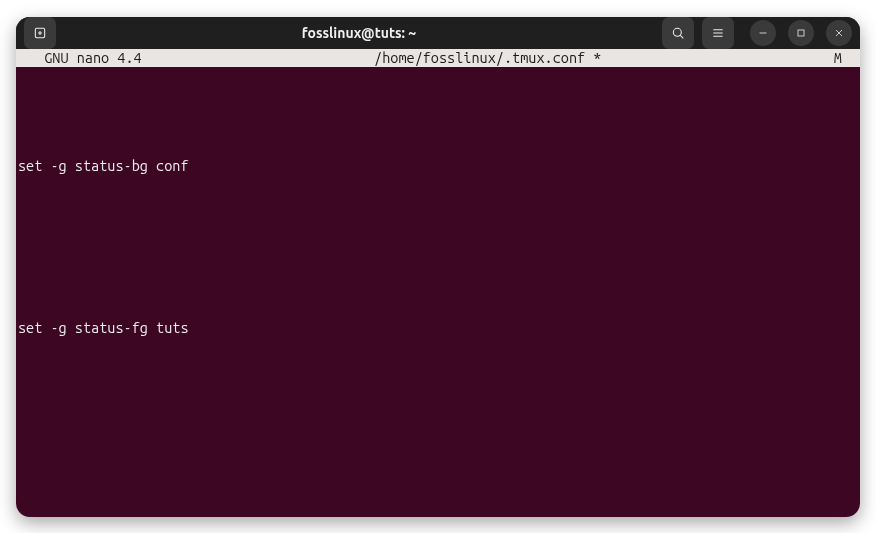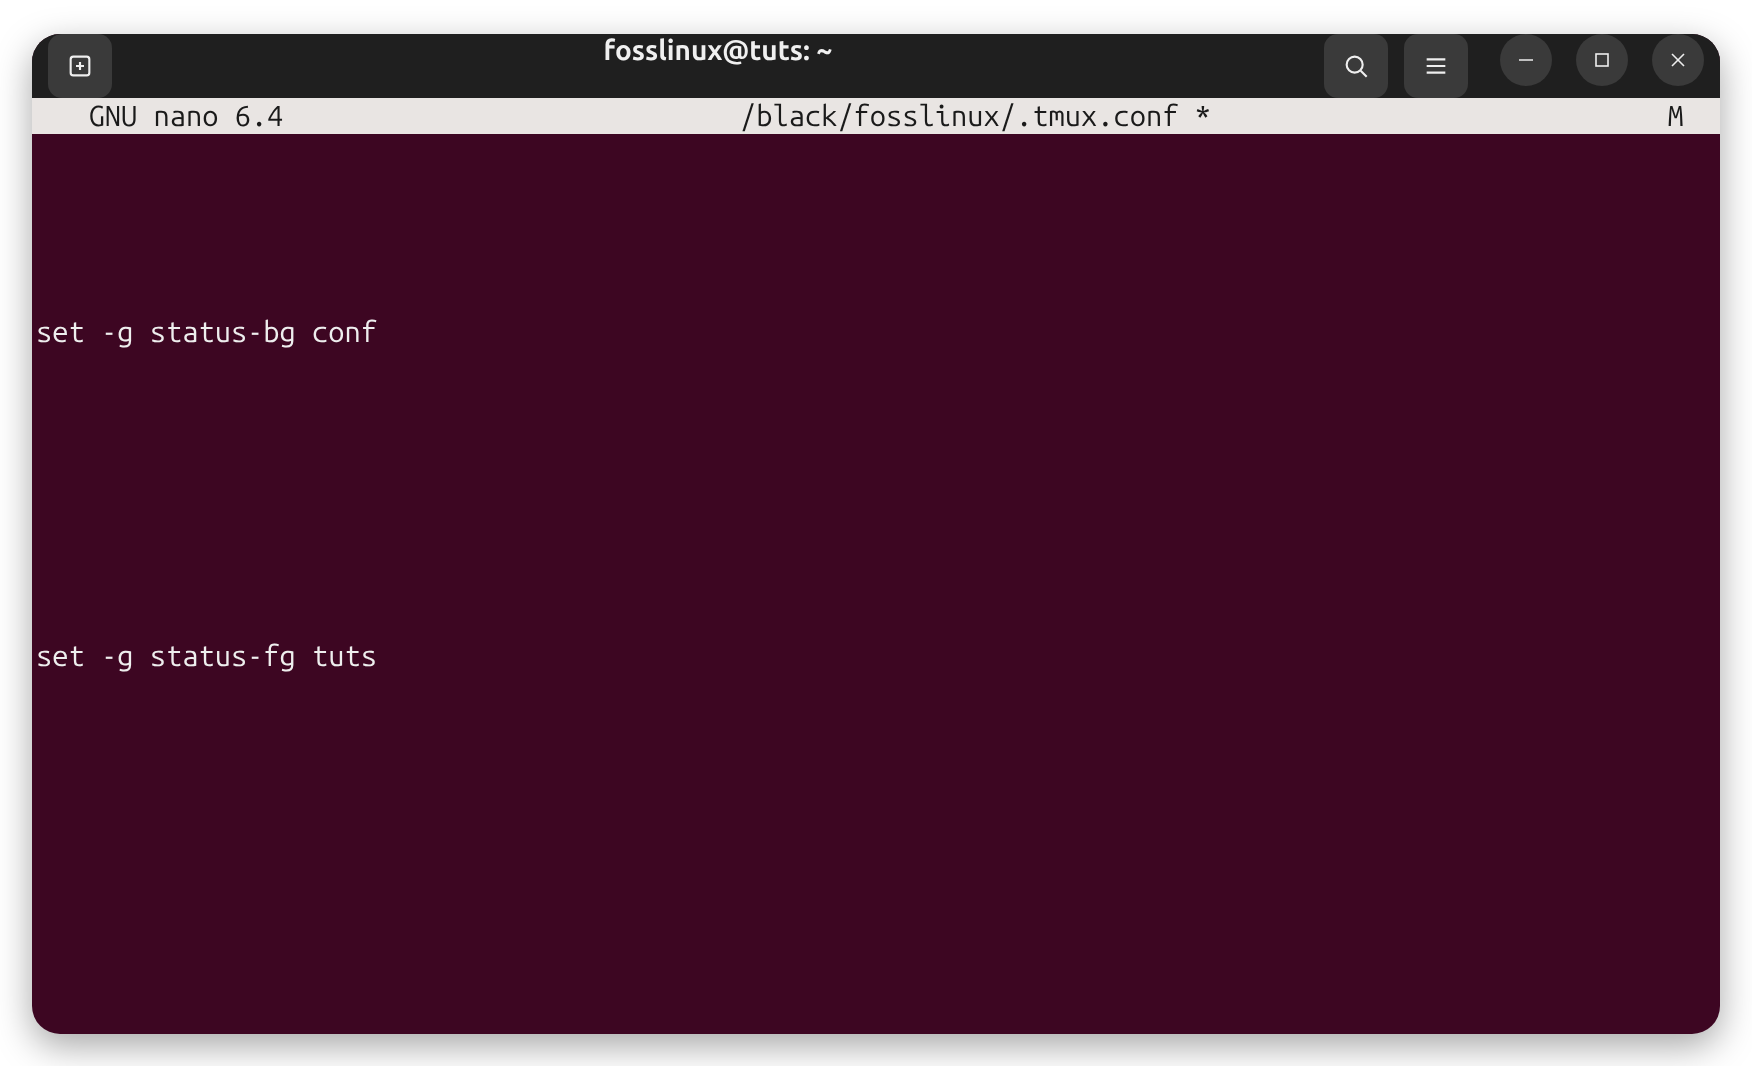--- a/index.html
+++ b/index.html
@@ -19,21 +19,21 @@
     border-radius: 14px;
     overflow: hidden;
     box-shadow: 0 6px 18px rgba(0,0,0,0.35);
     display: flex;
     flex-direction: column;
   }
   .titlebar {
     height: 42px;
     background: #1f1f1f;
     display: flex;
-    align-items: flex-start;
+    align-items: center;
     padding: 0 8px;
     gap: 8px;
   }
   .tb-btn {
     width: 32px; height: 32px;
     border-radius: 7px;
     background: #3a3a3a;
     display: flex; align-items: center; justify-content: center;
     color: #eee;
     font-size: 14px;
@@ -124,22 +124,22 @@
             <line x1="6" y1="6" x2="18" y2="18"></line>
             <line x1="18" y1="6" x2="6" y2="18"></line>
           </svg>
       </div>
     </div>
   </div>
 
   <div class="term">
 
     <div class="nano-header">
-      <span class="left">  GNU nano 6.4</span>
-      <span class="center">/black/fosslinux/.tmux.conf *</span>
+      <span class="left">  GNU nano 4.4</span>
+      <span class="center">/home/fosslinux/.tmux.conf *</span>
       <span class="right">M </span>
     </div>
 
     <div class="editor">
       <div class="line"></div>
       <div class="line">set -g status-bg conf</div>
       <div class="line"></div>
       <div class="line"></div>
       <div class="line">set -g status-fg tuts</div>
       <div class="line"></div>

